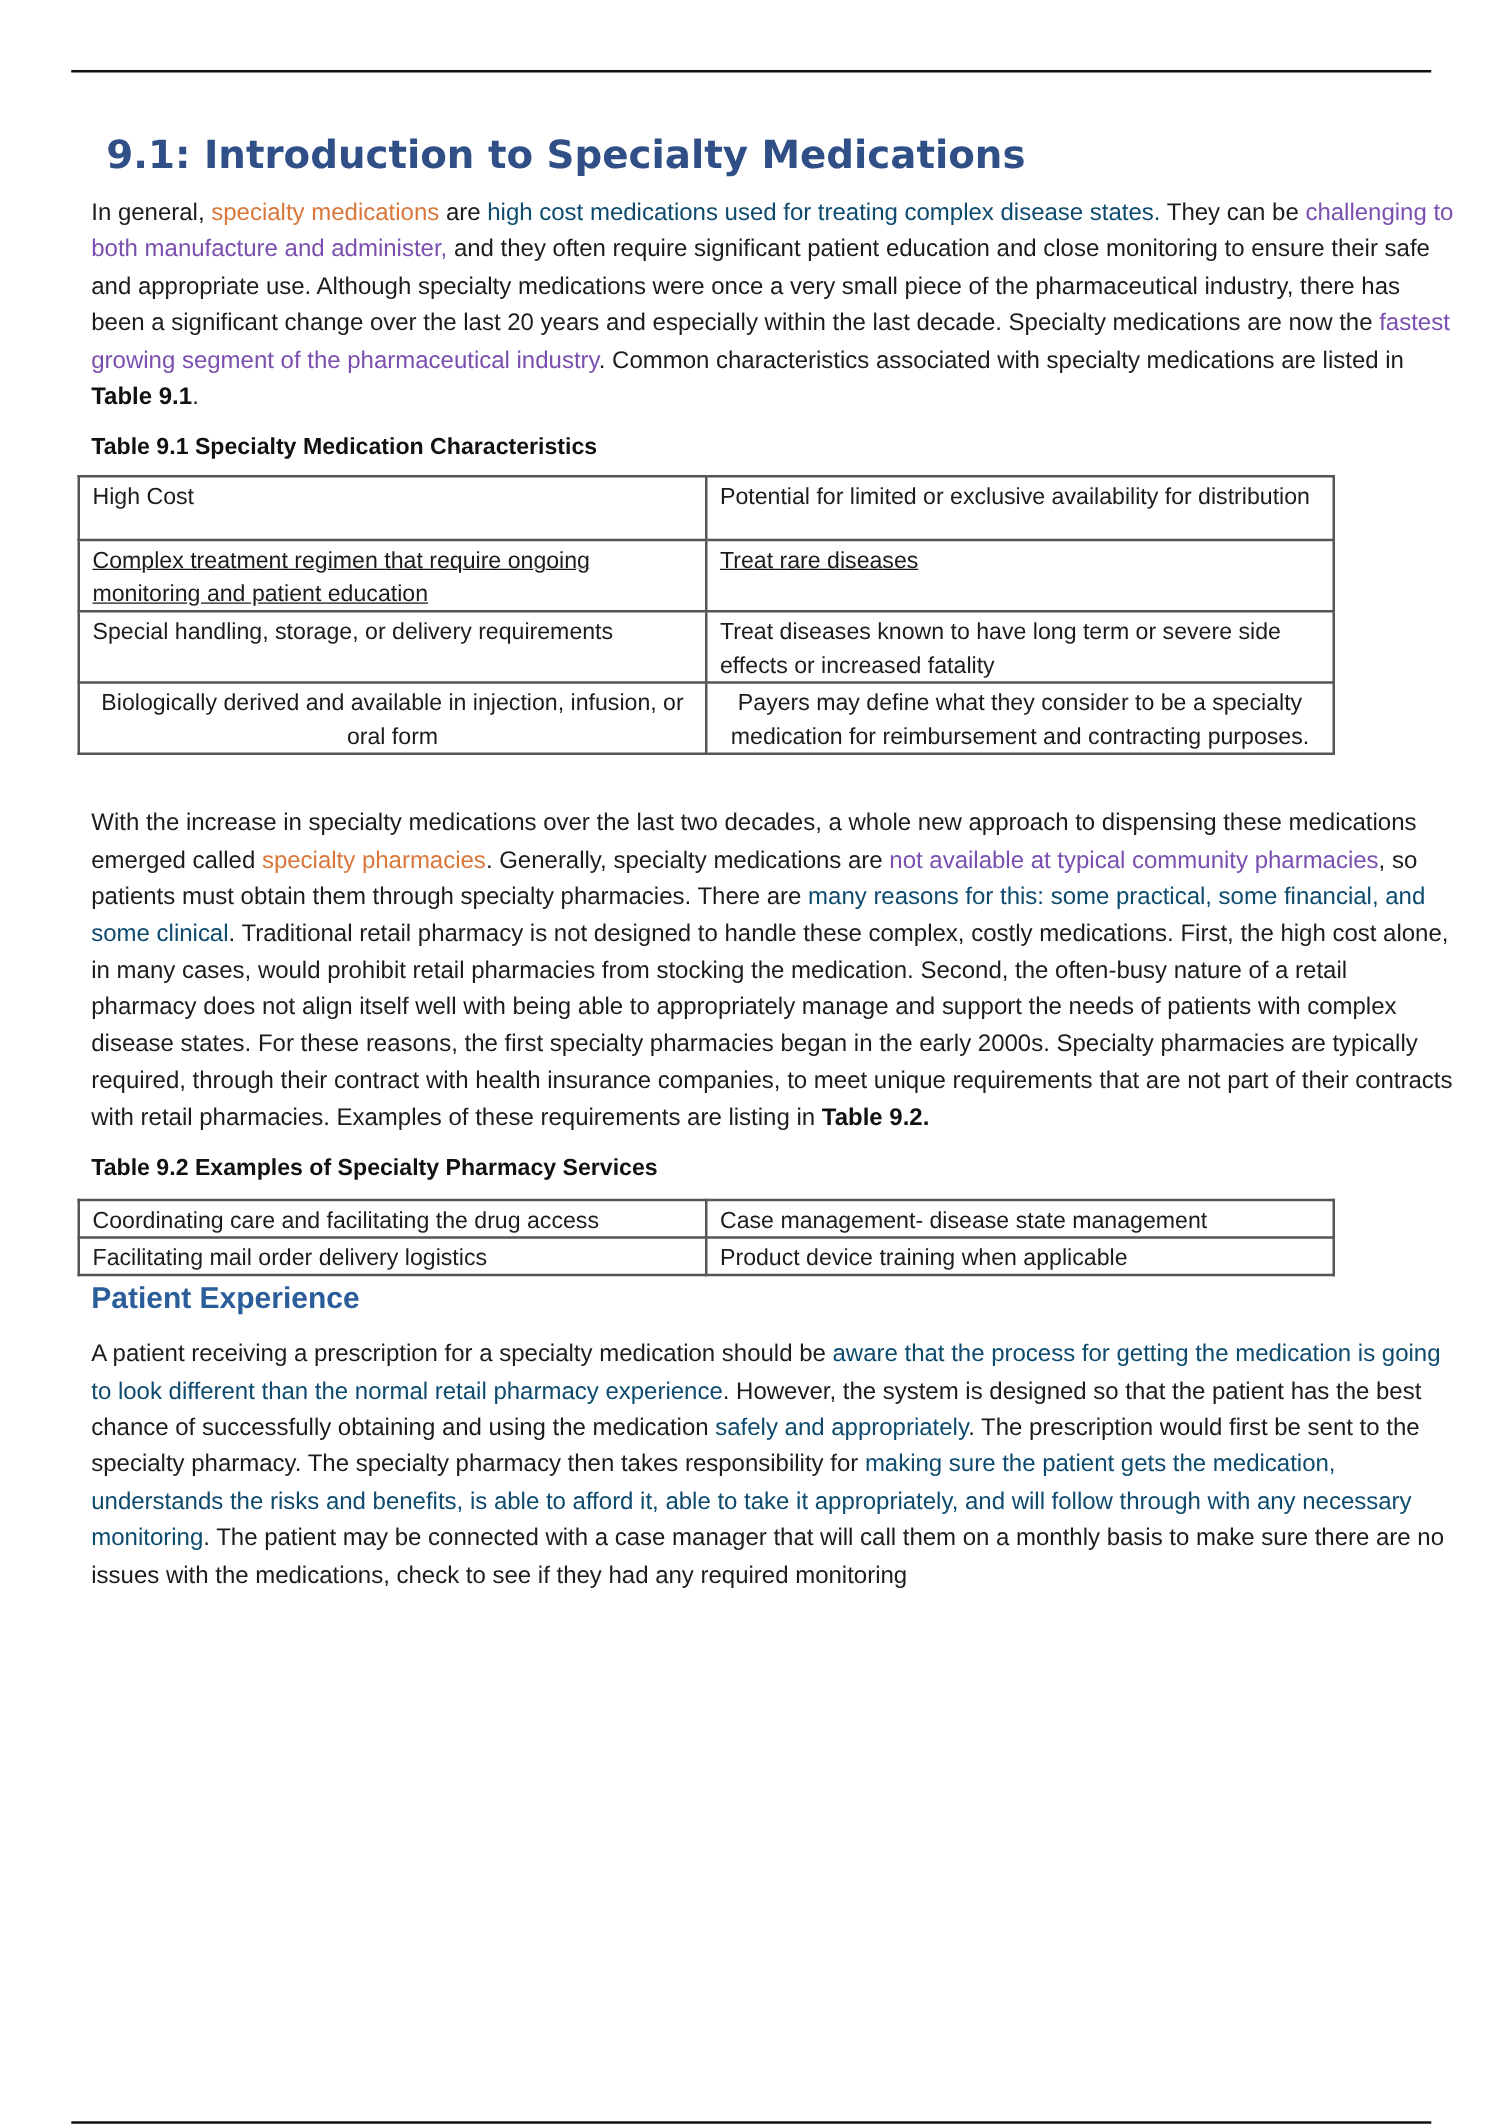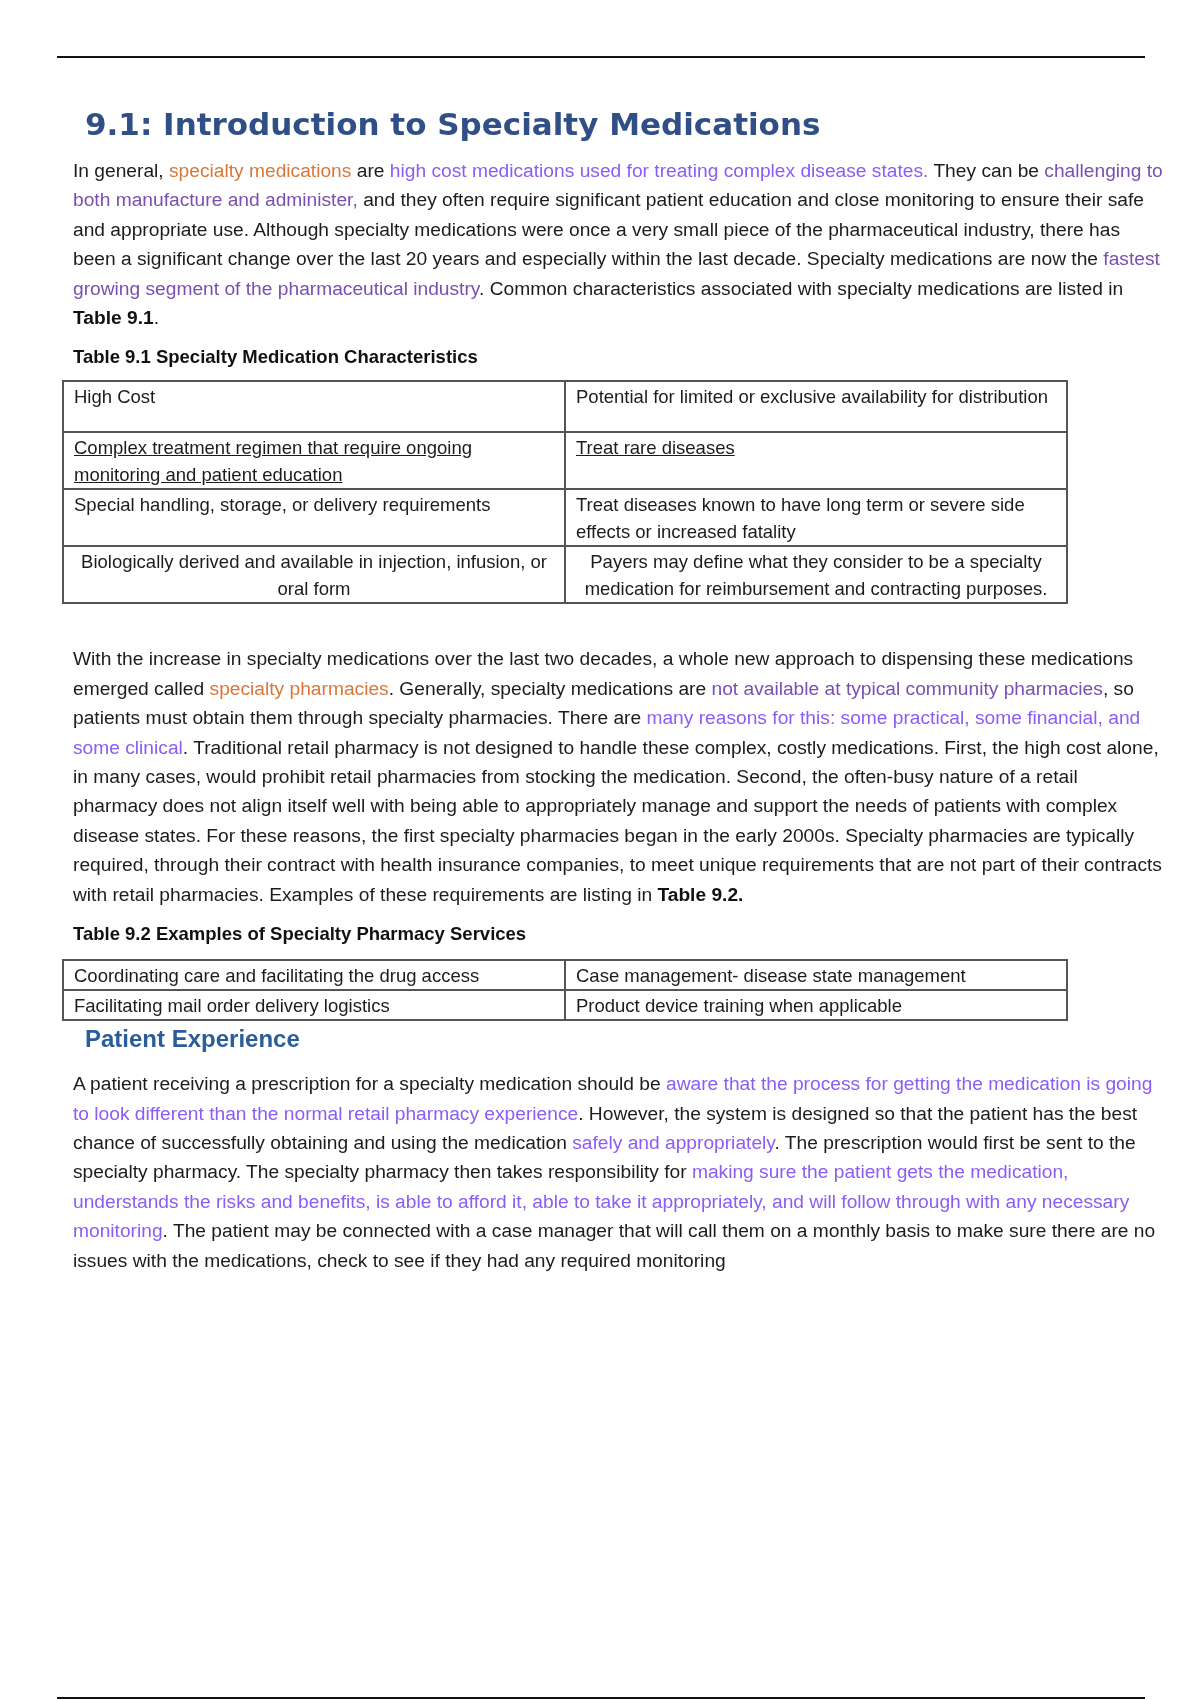--- a/index.html
+++ b/index.html
@@ -48,21 +48,21 @@
       line-height: 40px;
     }
     p.body {
       font-size: 19.2px;
       line-height: 29.4px;
       margin: 0;
       width: 1090px;
       color: #1c1c1c;
     }
     .orange { color: #d9773a; }
-    .red { color: #8b5cf6; }
+    .red { color: #0c4a6e; }
     .purple { color: #7a4fb0; }
     b { font-weight: bold; color: #111; }
 
     .tbl-caption {
       font-size: 18.5px;
       font-weight: bold;
       color: #111;
       margin: 0;
     }
     table.doc {
@@ -76,21 +76,21 @@
       vertical-align: top;
       font-size: 18.5px;
       line-height: 27px;
       padding: 1px 10px 0 10px;
       color: #1c1c1c;
     }
     .h-patient {
       font-size: 24px;
       font-weight: bold;
       color: #2a5d99;
-      margin: 12px;
+      margin: 0;
       line-height: 32px;
     }
   </style>
 </head>
 <body>
 
 <div class="rule top"></div>
 
 <div class="page">
   <h2 class="h-section">9.1: Introduction to Specialty Medications</h2>

